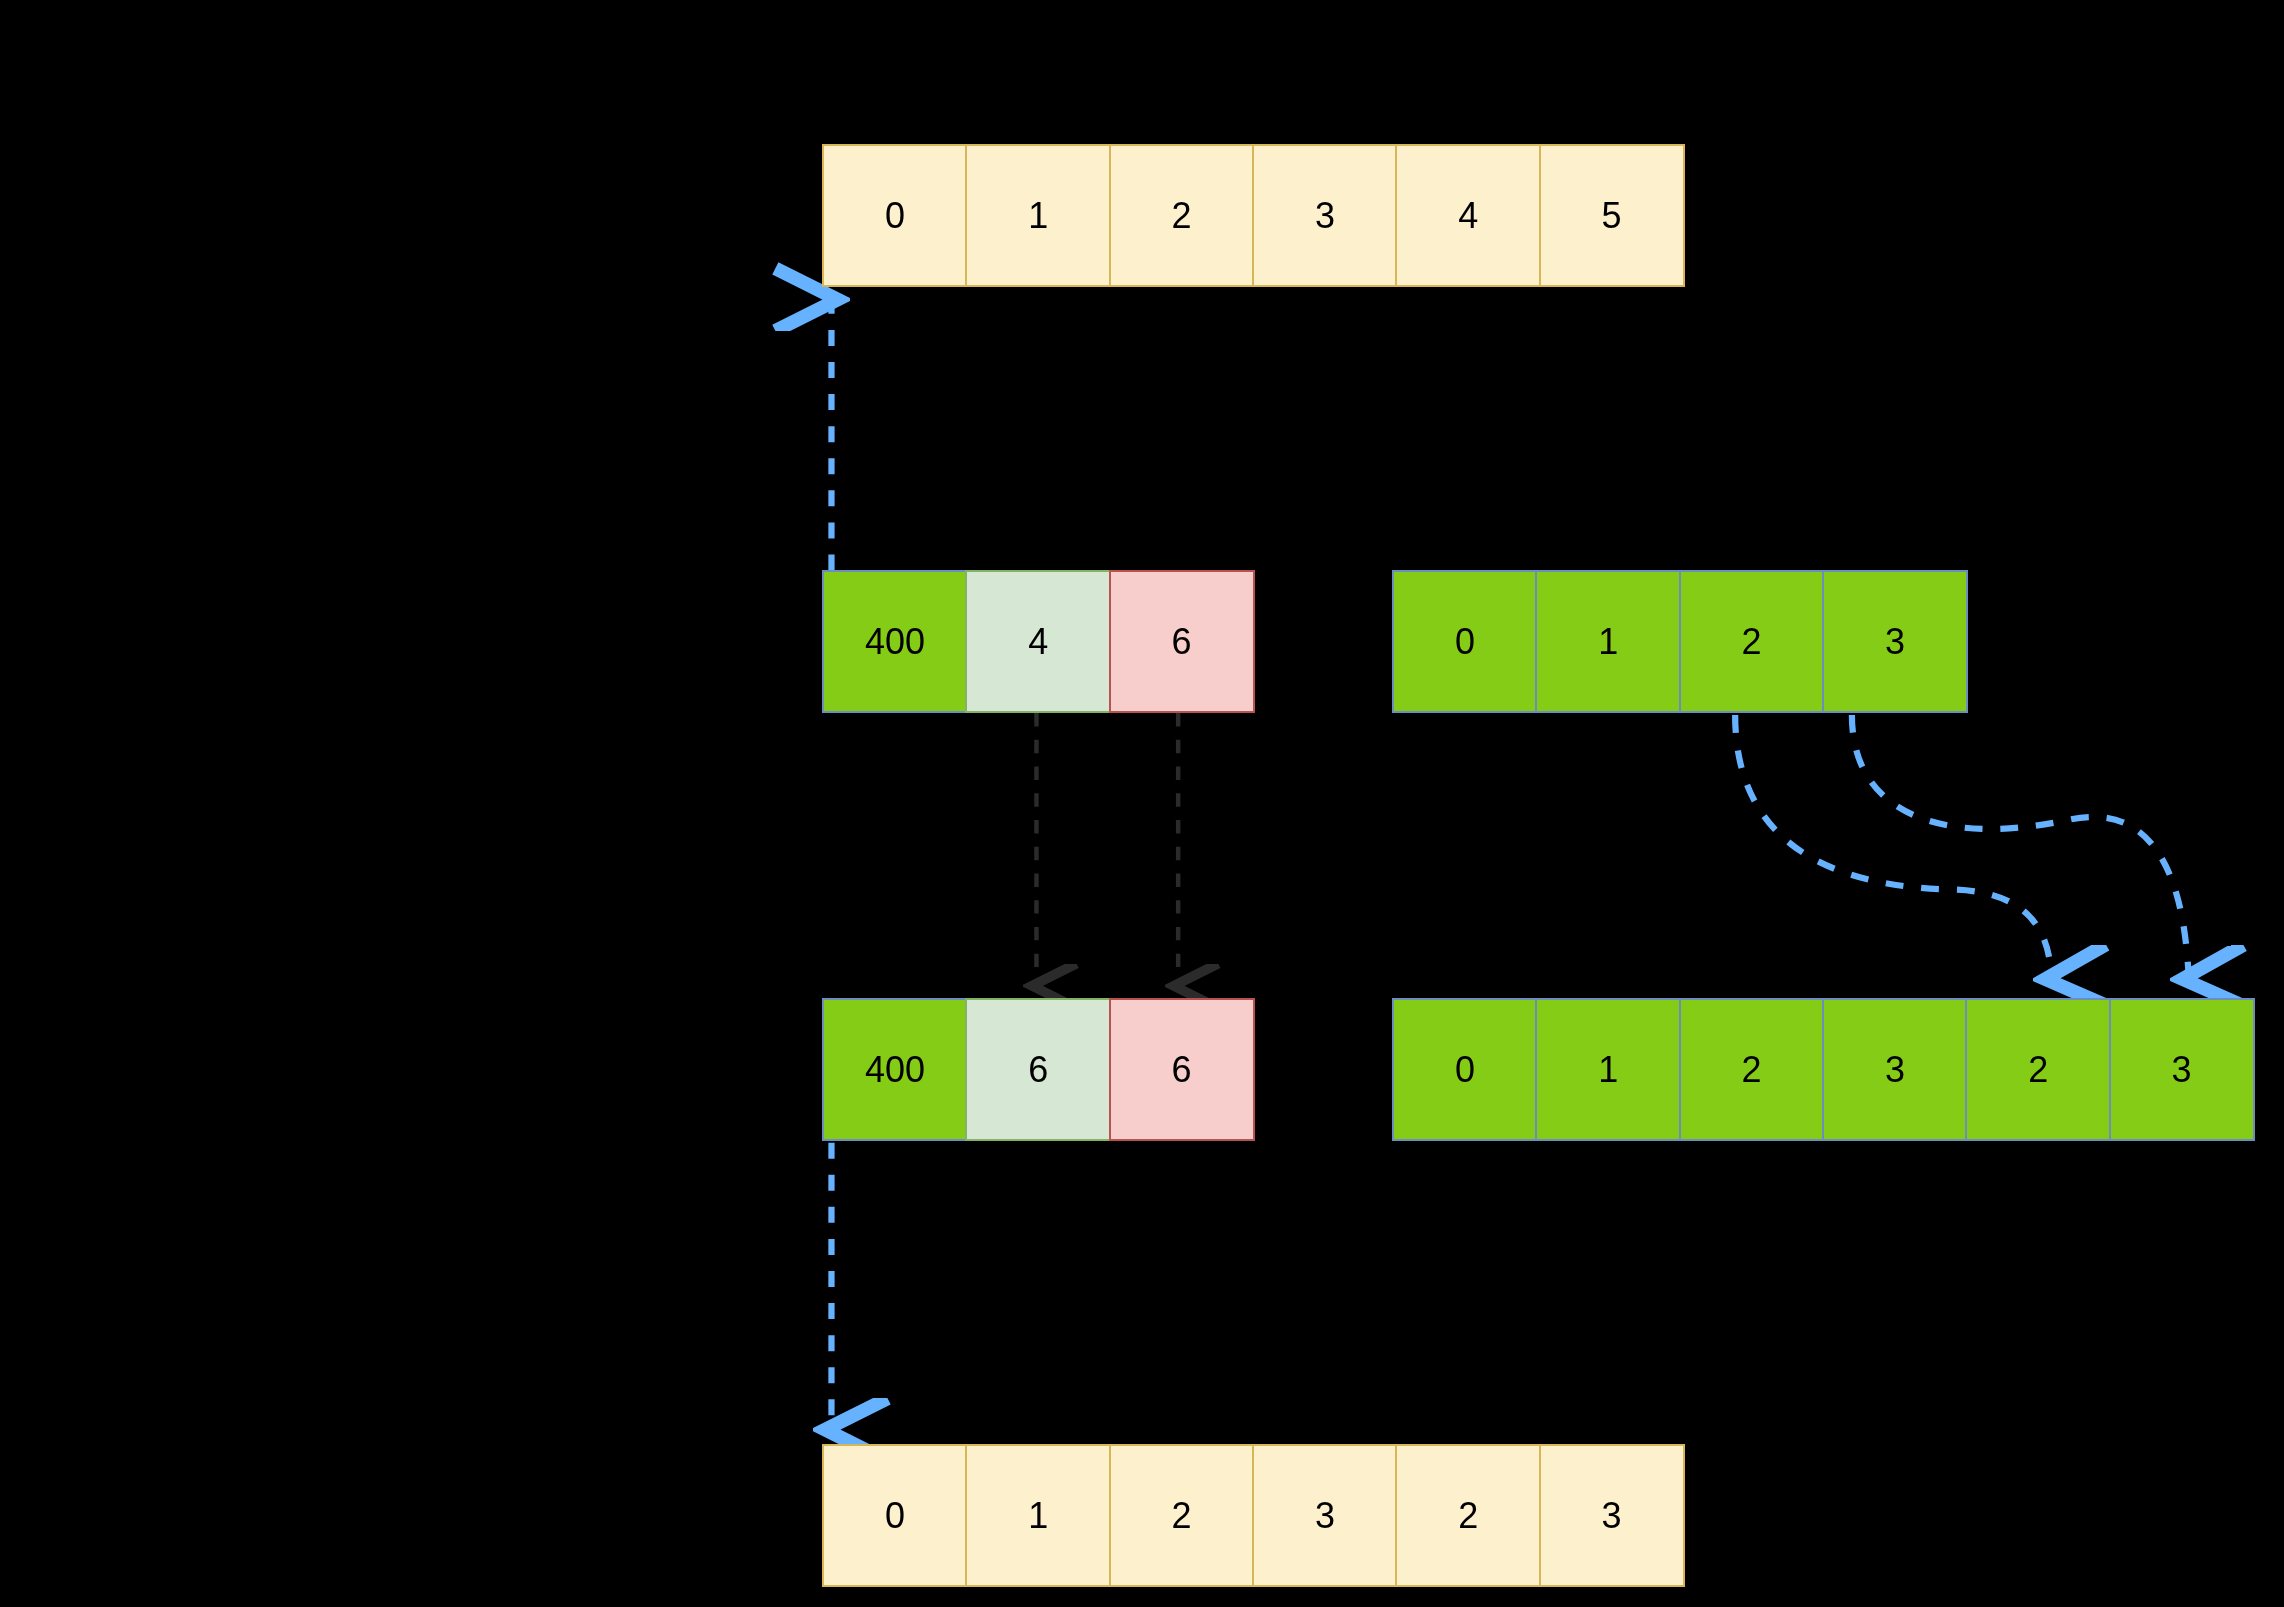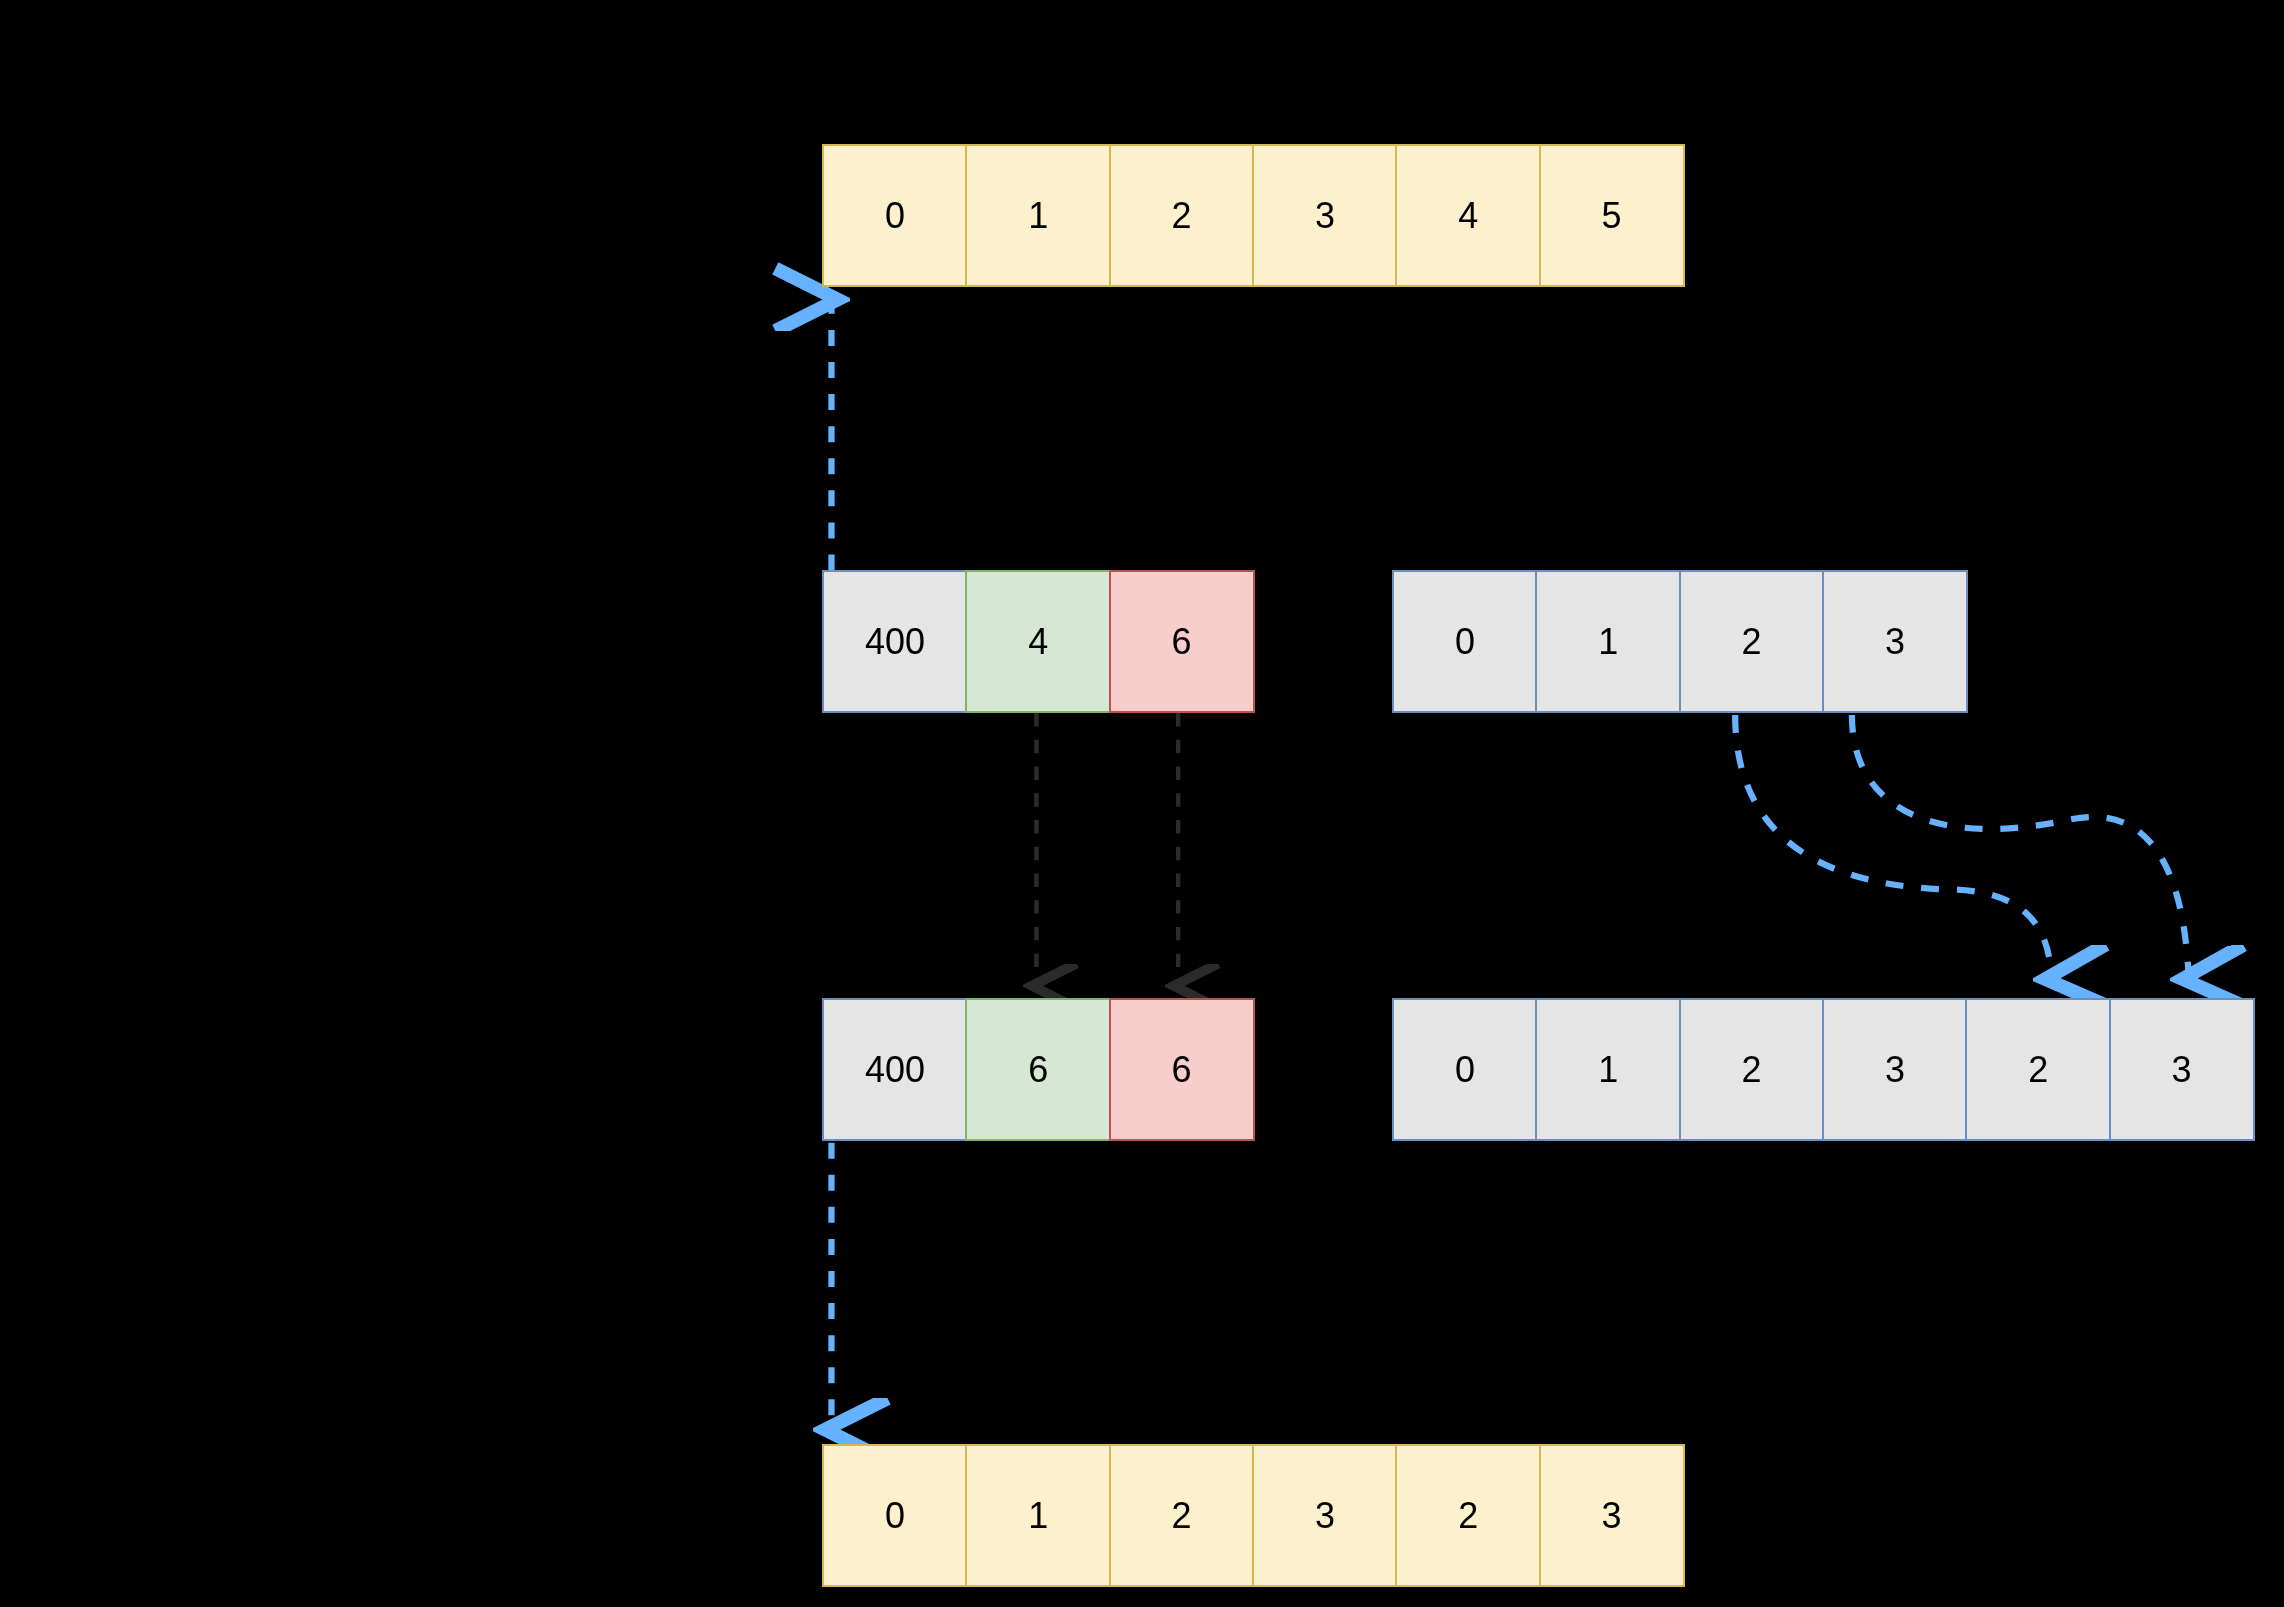--- a/index.html
+++ b/index.html
@@ -30,21 +30,21 @@
     line-height: 1;
     margin-left: -2.7px;
   }
   .cell:first-child { margin-left: 0; }
 
   .cell.yellow {
     background: #fdf0cd;
     border: 2.7px solid #d6b656;
   }
   .cell.blue {
-    background: #e5e5e5;
+    background: #84cc16;
     border: 2.7px solid #6c8ebf;
     text-align: right;
   }
   .cell.green {
     background: #d6e8d4;
     border: 2.7px solid #82b366;
   }
   .cell.red {
     background: #f8cecc;
     border: 2.7px solid #b85450;

